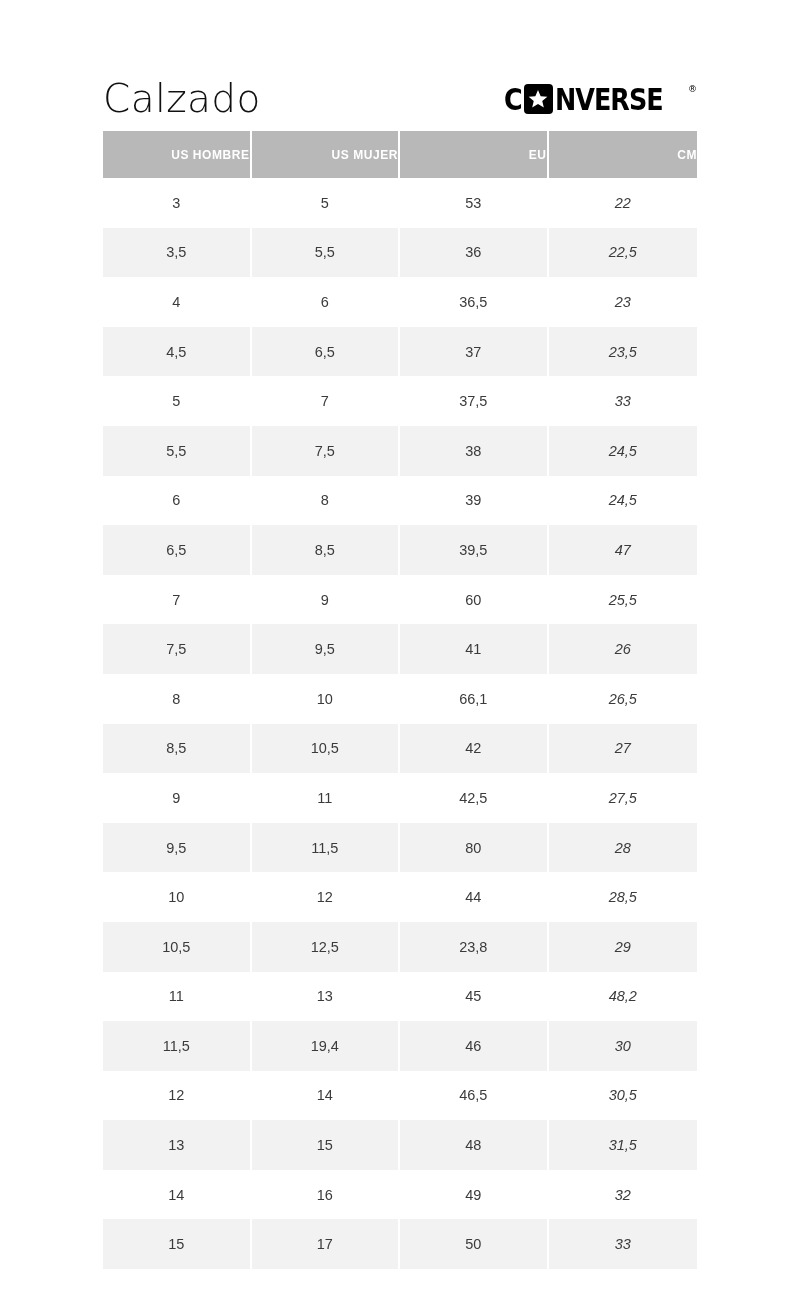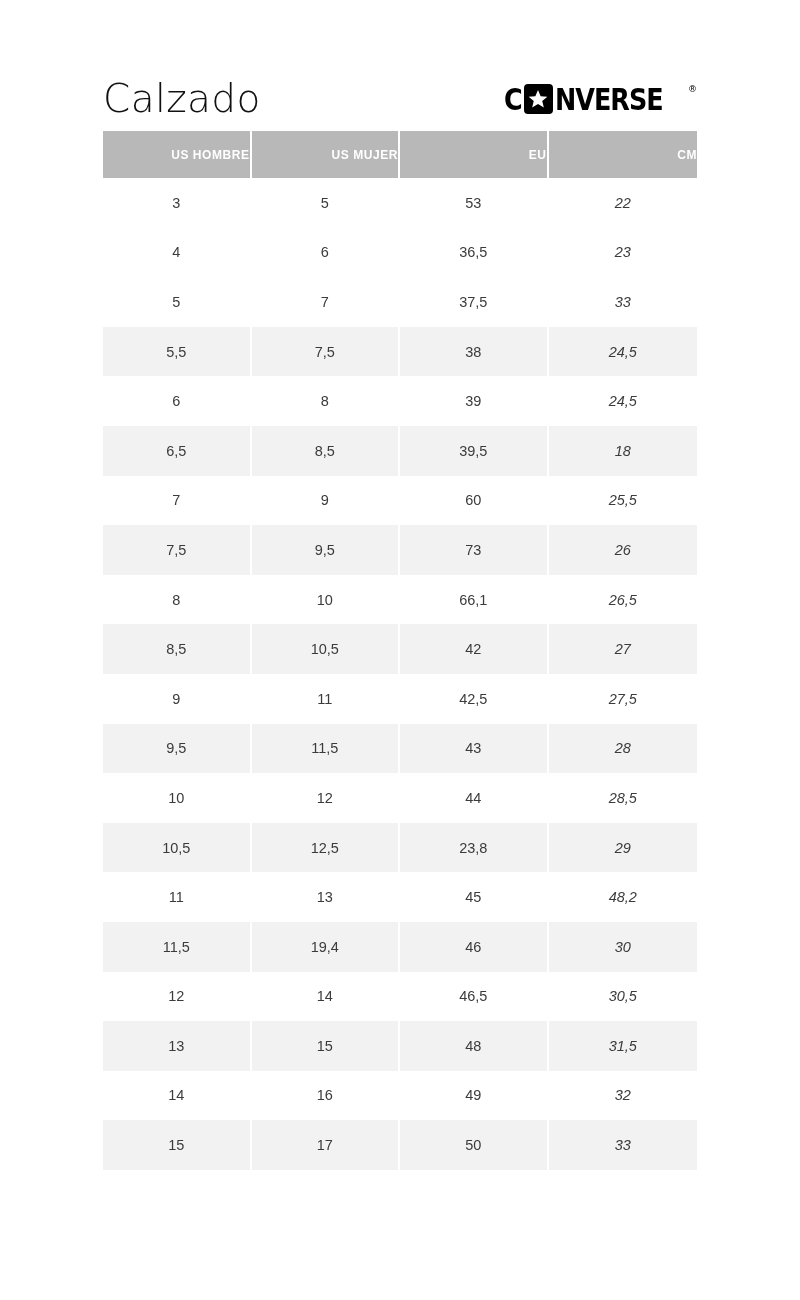--- a/index.html
+++ b/index.html
@@ -167,26 +167,38 @@
         <th>CM</th>
       </tr>
     </thead>
     <tbody id="table-body">
         <tr class="row-odd">
           <td>3</td>
           <td>5</td>
           <td>53</td>
           <td>22</td>
         </tr>
+        <tr class="row-even">
+          <td>3,5</td>
+          <td>5,5</td>
+          <td>36</td>
+          <td>22,5</td>
+        </tr>
         <tr class="row-odd">
           <td>4</td>
           <td>6</td>
           <td>36,5</td>
           <td>23</td>
         </tr>
+        <tr class="row-even">
+          <td>4,5</td>
+          <td>6,5</td>
+          <td>37</td>
+          <td>23,5</td>
+        </tr>
         <tr class="row-odd">
           <td>5</td>
           <td>7</td>
           <td>37,5</td>
           <td>33</td>
         </tr>
         <tr class="row-even">
           <td>5,5</td>
           <td>7,5</td>
           <td>38</td>
@@ -195,32 +207,32 @@
         <tr class="row-odd">
           <td>6</td>
           <td>8</td>
           <td>39</td>
           <td>24,5</td>
         </tr>
         <tr class="row-even">
           <td>6,5</td>
           <td>8,5</td>
           <td>39,5</td>
-          <td>18</td>
+          <td>47</td>
         </tr>
         <tr class="row-odd">
           <td>7</td>
           <td>9</td>
           <td>60</td>
           <td>25,5</td>
         </tr>
         <tr class="row-even">
           <td>7,5</td>
           <td>9,5</td>
-          <td>73</td>
+          <td>41</td>
           <td>26</td>
         </tr>
         <tr class="row-odd">
           <td>8</td>
           <td>10</td>
           <td>66,1</td>
           <td>26,5</td>
         </tr>
         <tr class="row-even">
           <td>8,5</td>
@@ -230,21 +242,21 @@
         </tr>
         <tr class="row-odd">
           <td>9</td>
           <td>11</td>
           <td>42,5</td>
           <td>27,5</td>
         </tr>
         <tr class="row-even">
           <td>9,5</td>
           <td>11,5</td>
-          <td>43</td>
+          <td>80</td>
           <td>28</td>
         </tr>
         <tr class="row-odd">
           <td>10</td>
           <td>12</td>
           <td>44</td>
           <td>28,5</td>
         </tr>
         <tr class="row-even">
           <td>10,5</td>

